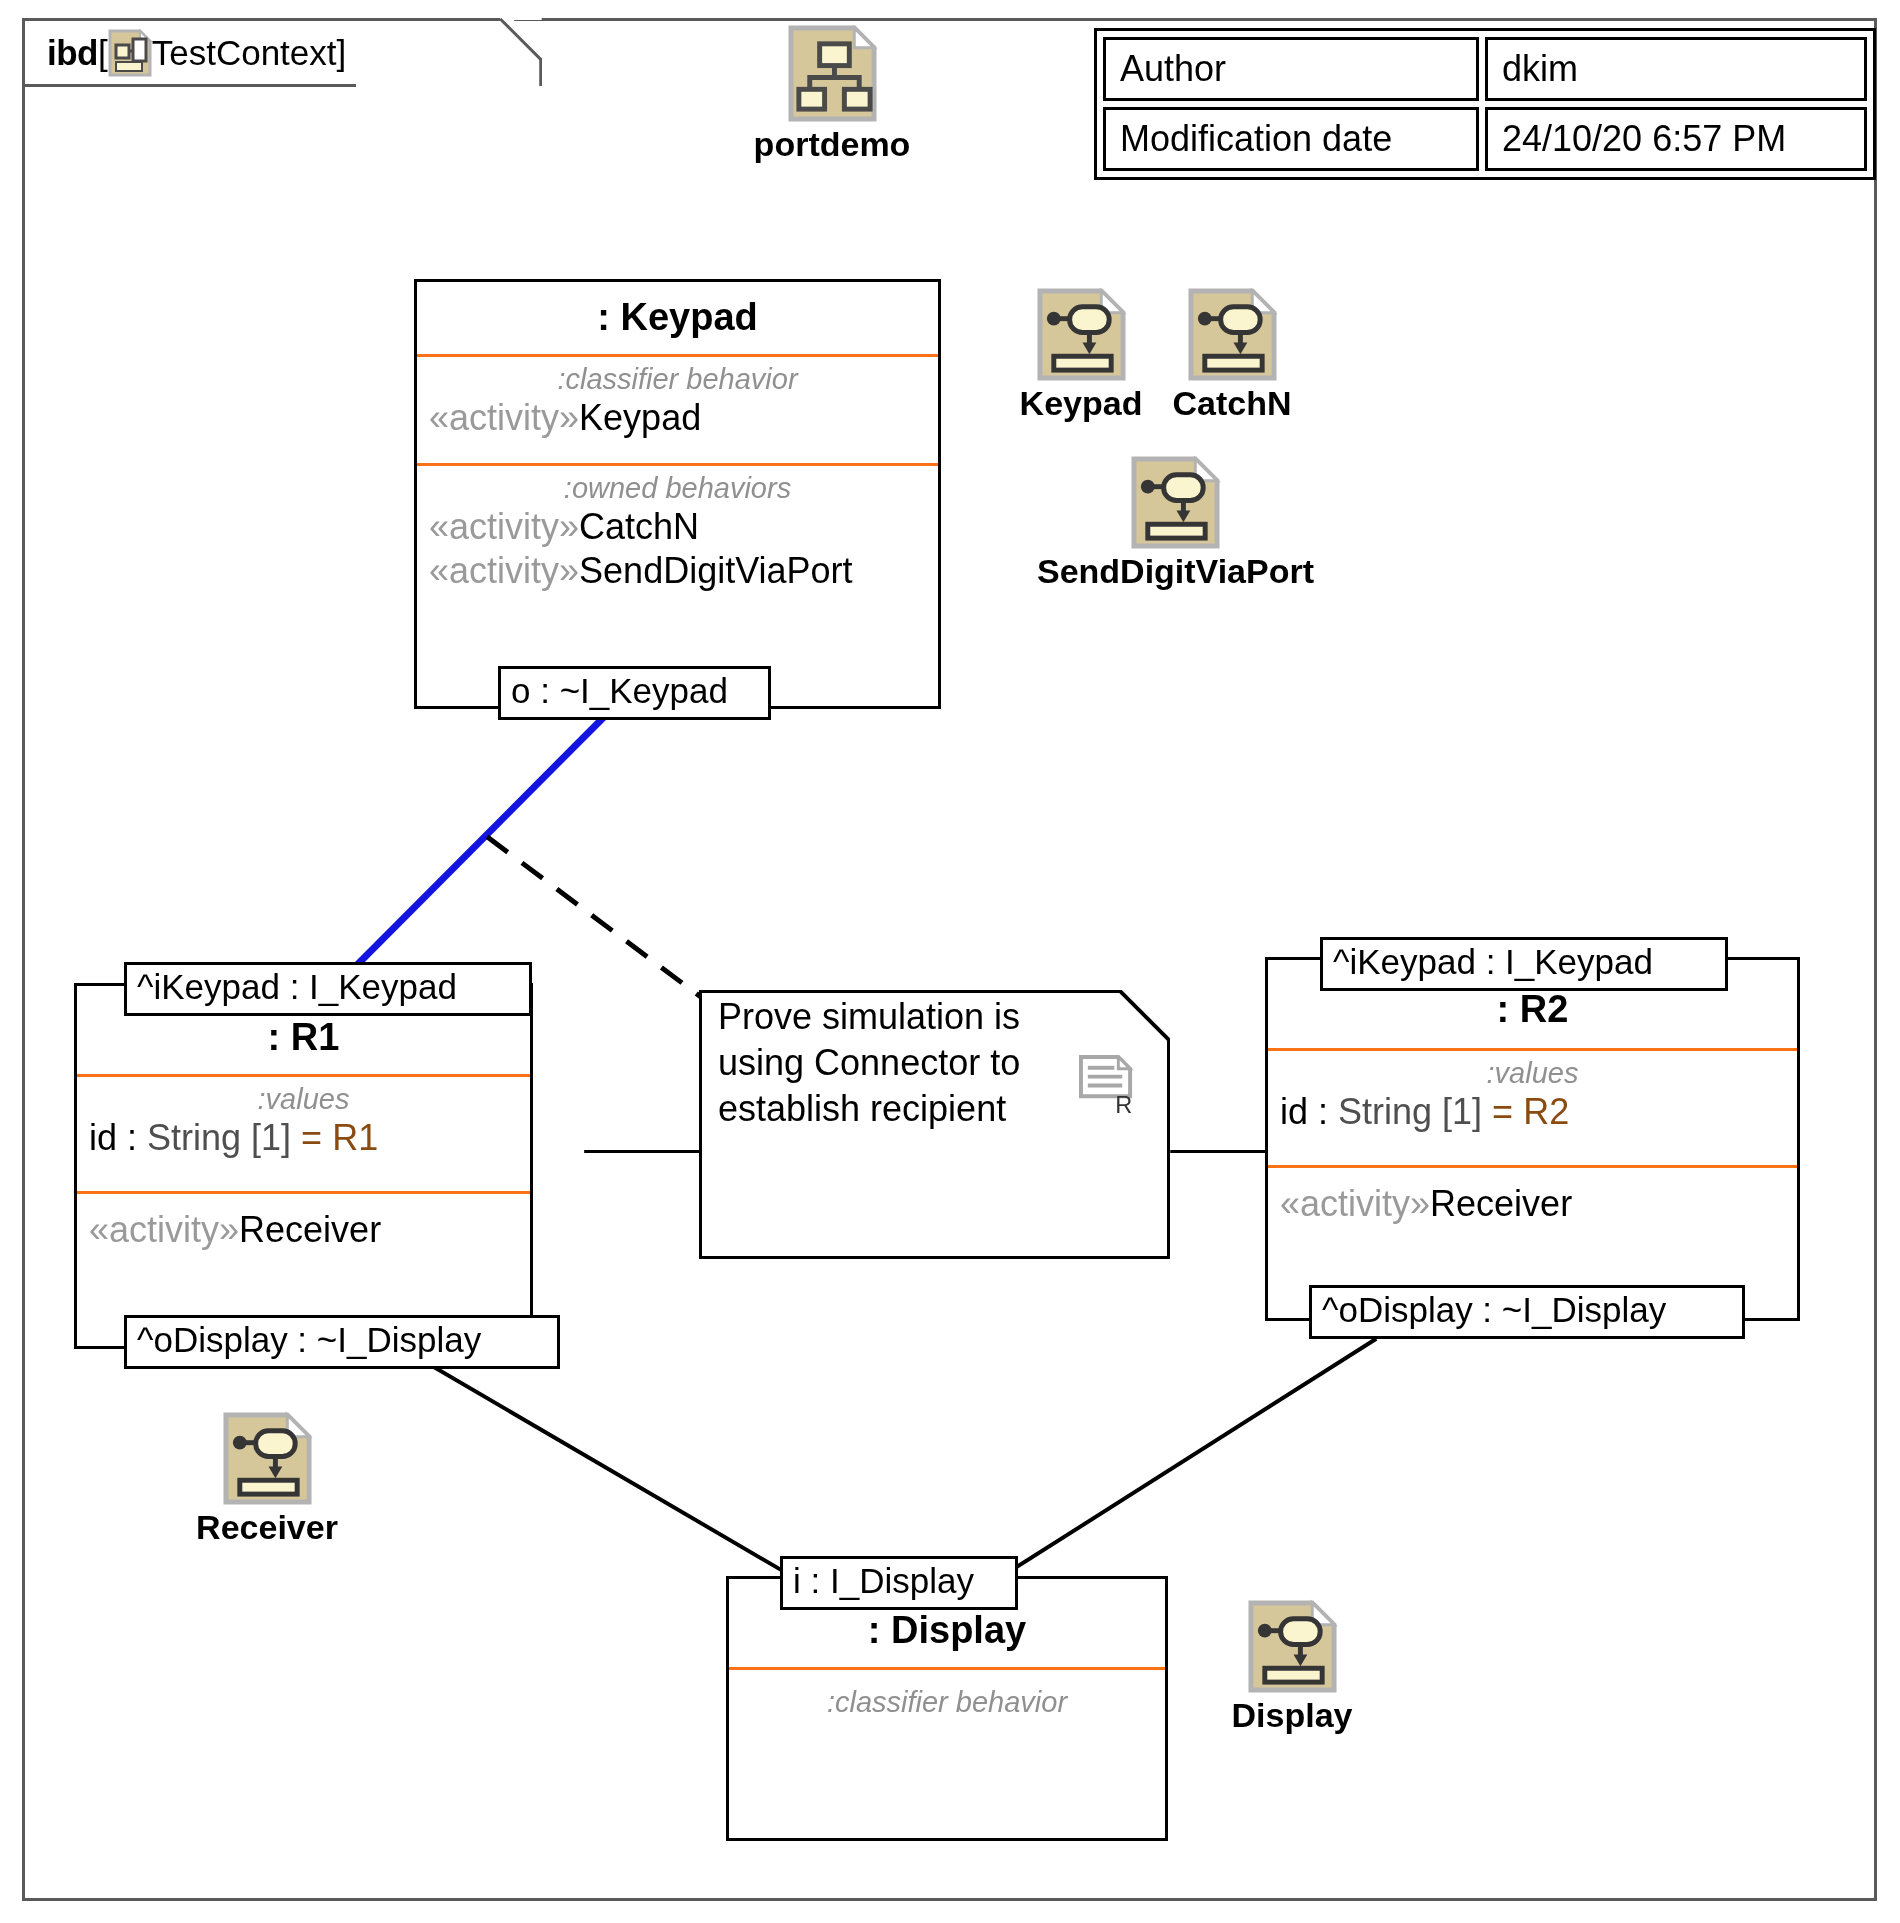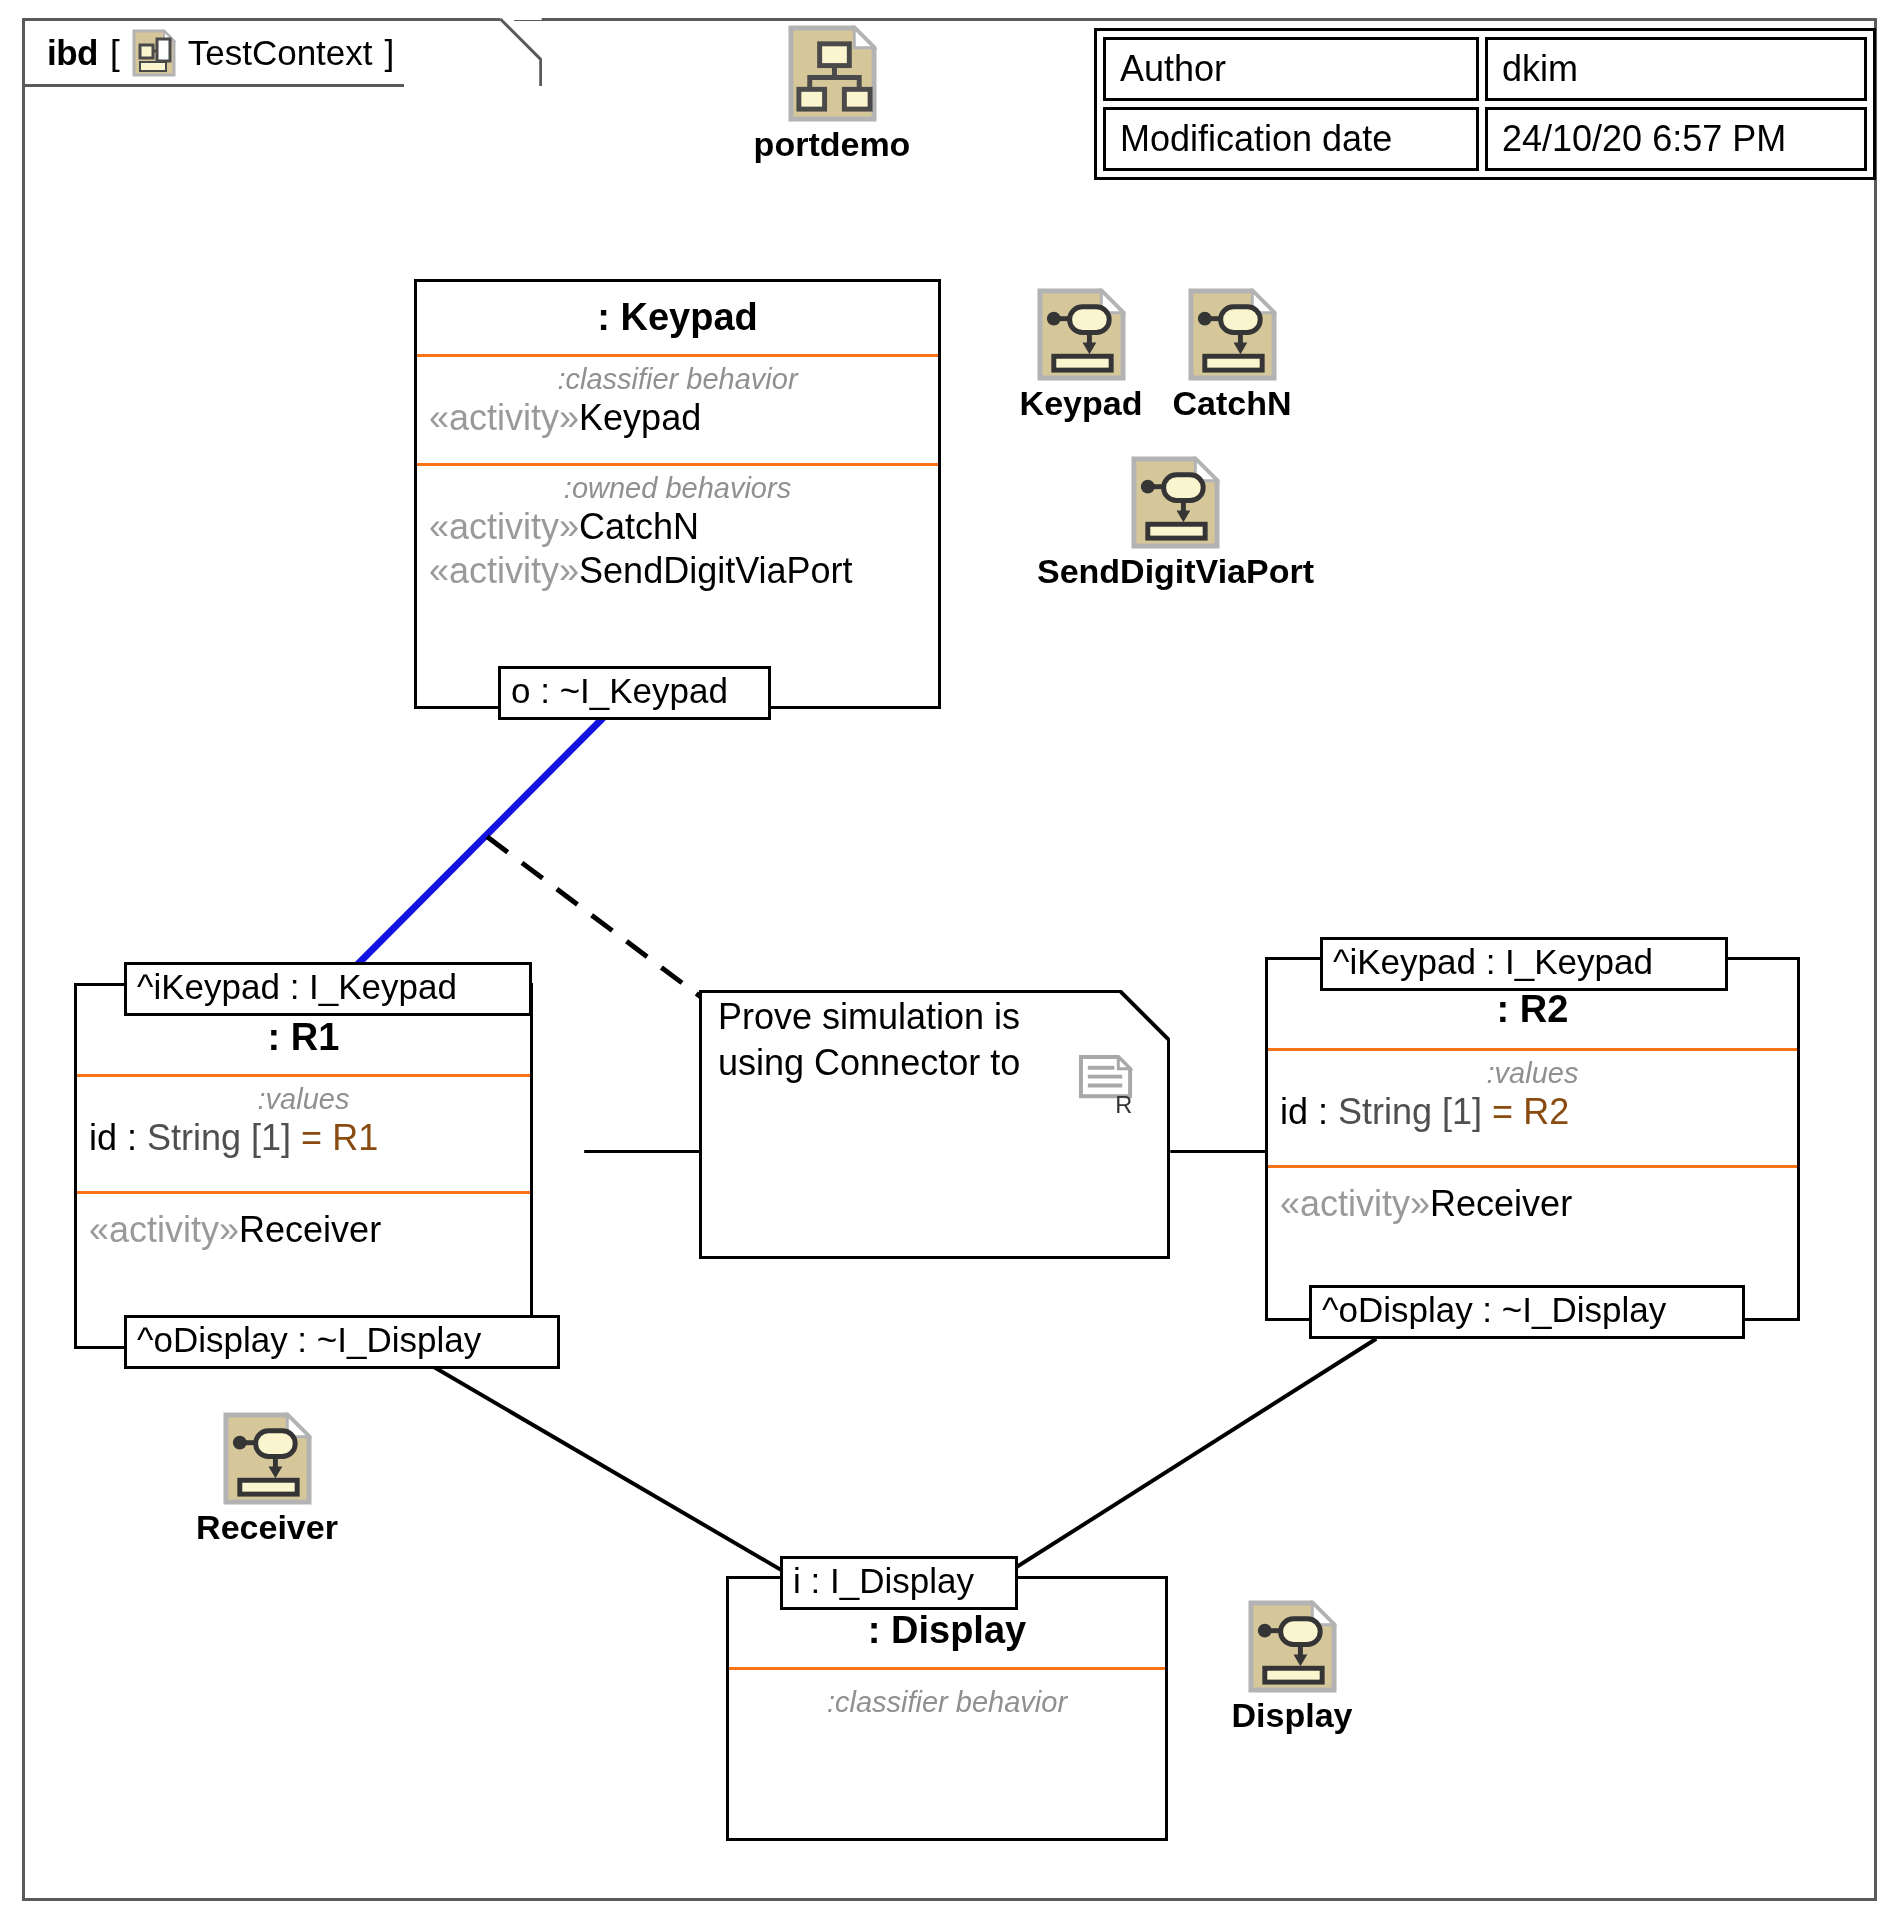--- a/index.html
+++ b/index.html
@@ -37,21 +37,20 @@
     left: 22px;
     top: 18px;
     height: 69px;
     background: #ffffff;
     border: 3px solid #5a5a5a;
     border-right: none;
     box-sizing: border-box;
     display: flex;
     align-items: center;
     padding: 0 10px 0 22px;
-    gap: 12px;
     z-index: 6;
   }
   .frame-tab-clip {
     position: absolute;
     left: 500px;
     top: 18px;
     width: 42px;
     height: 69px;
     z-index: 7;
   }
@@ -424,20 +423,21 @@
     <div class="compartment last" style="padding-top:16px;">
       <div class="meta-label">:classifier behavior</div>
     </div>
   </div>
   <div class="port" style="left:780px; top:1556px; width:238px;">i : I_Display</div>
 
   <div class="note" style="left:699px; top:990px; width:471px; height:269px;">
     <div class="note-body">
       <div class="note-text">Prove simulation is</div>
       <div class="note-text">using Connector to</div>
+      <div class="note-text">establish recipient</div>
     </div>
     <svg class="note-fold" viewBox="0 0 52 52">
       <polygon points="0,0 52,52 0,52" fill="#ffffff"></polygon>
       <polyline points="0,0 52,52" fill="none" stroke="#000000" stroke-width="4"></polyline>
       <polyline points="0,0 0,52 52,52" fill="none" stroke="#000000" stroke-width="0"></polyline>
     </svg>
     <svg class="note-icon" viewBox="0 0 58 60">
       <path d="M2 2 H40 L52 14 V42 H2 Z" fill="#ffffff" stroke="#a8a8a8" stroke-width="4"></path>
       <path d="M40 2 L52 14 H40 Z" fill="#ffffff" stroke="#a8a8a8" stroke-width="3"></path>
       <line x1="9" y1="13" x2="36" y2="13" stroke="#a8a8a8" stroke-width="4"></line>

